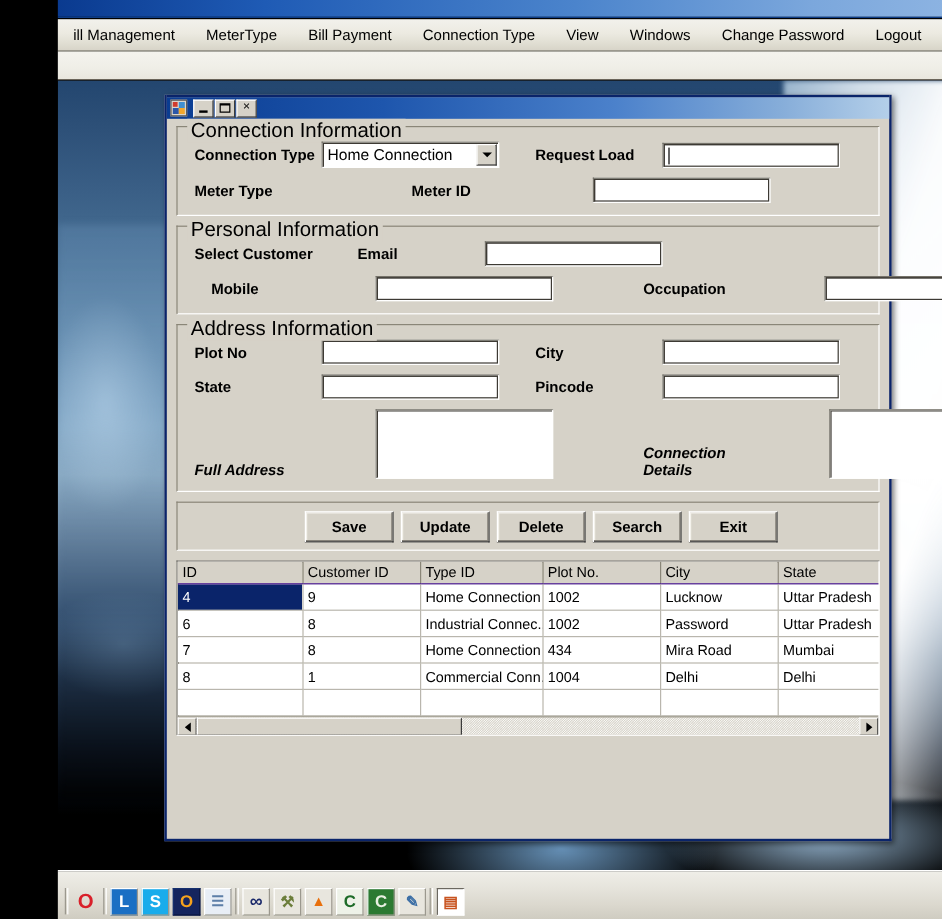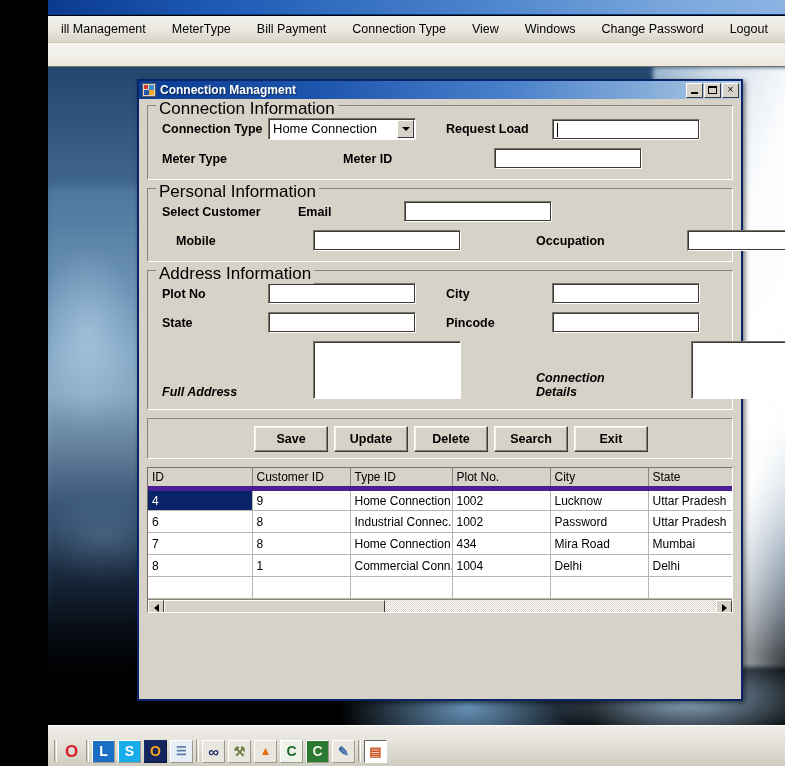--- a/index.html
+++ b/index.html
@@ -231,21 +231,21 @@
     box-shadow: inset 1px 1px 0 #3d3a34;
     background: #fff;
     height: 146px;
     display: flex; flex-direction: column;
     overflow: hidden;
   }
   table.grid { border-collapse: collapse; table-layout: fixed; width: 100%; }
   table.grid th {
     background: #d6d2c8;
     border-right: 1px solid #8a8678;
-    border-bottom: 5px solid #4c1d95;
+    border-bottom: 1px solid #4c1d95;
     font-size: 12px; font-weight: normal; color: #000;
     text-align: left; padding: 2px 4px; height: 18px;
   }
   table.grid td {
     background: #fff;
     border-right: 1px solid #b9b6ad;
     border-bottom: 1px solid #b9b6ad;
     font-size: 12px; color: #000;
     padding: 2px 4px; height: 22px;
     white-space: nowrap; overflow: hidden;
@@ -336,21 +336,20 @@
 
   <div id="mdi-client">
     <div id="wallpaper"></div>
     <div id="wallpaper-right"></div>
     <div id="wallpaper-bulb"></div>
 
     <div id="child-window">
 
       <div id="child-titlebar">
         <div id="child-icon"></div>
-        <div id="child-title">Connection Managment</div>
         <div class="tb-btn">
           <div class="g">
               <span class="glyph-min"></span>
             </div>
         </div>
         <div class="tb-btn">
           <div class="g">
               <span class="glyph-max"></span>
             </div>
         </div>

